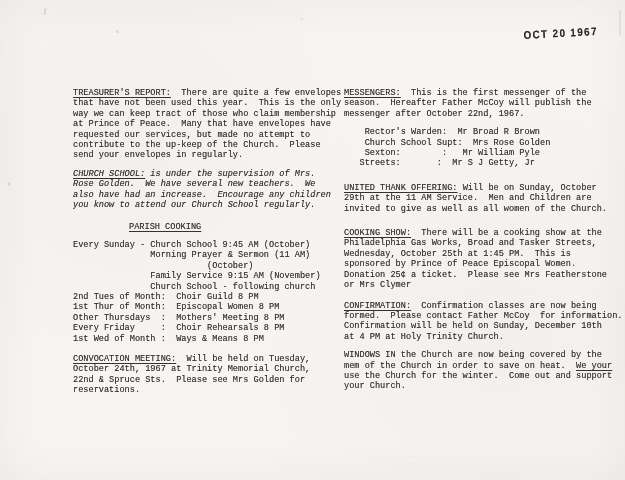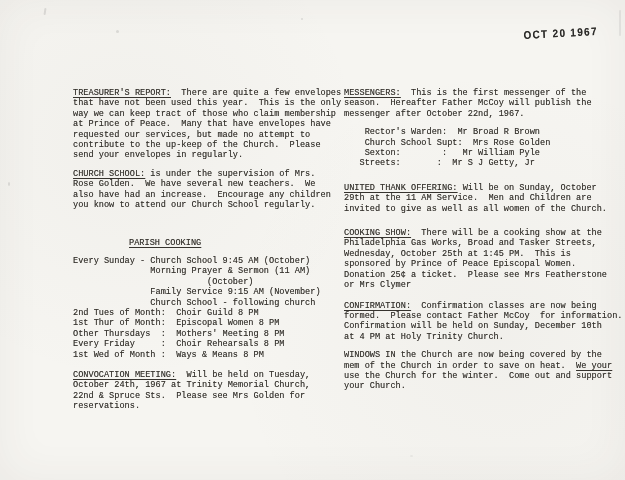--- a/index.html
+++ b/index.html
@@ -45,21 +45,21 @@
   .para { margin: 0; white-space: pre-wrap; }
   .hd {
     text-decoration: underline;
     text-decoration-thickness: 0.9px;
     text-underline-offset: 1.5px;
   }
   .pline { white-space: pre; }
 
   .mb8  { margin-bottom: 8px; }
   .mb10 { margin-bottom: 10px; }
-  .mb12 { margin-bottom: 28px; }
+  .mb12 { margin-bottom: 12px; font-style: italic; }
   .mb14 { margin-bottom: 14px; }
 
   .cal-head { margin: 0 0 7px 0; padding-left: 56px; white-space: pre; }
 
   .speck { position: absolute; background: rgba(90,88,84,0.16); border-radius: 50%; }
   .speck.s1 { left: 44px;  top: 8px;   width: 2px; height: 7px; border-radius: 1px; transform: rotate(8deg); }
   .speck.s2 { left: 116px; top: 30px;  width: 3px; height: 3px; }
   .speck.s3 { left: 301px; top: 18px;  width: 2px; height: 2px; }
   .speck.s4 { left: 619px; top: 10px;  width: 2px; height: 26px; border-radius: 1px; background: rgba(90,88,84,0.10); }
   .speck.s5 { left: 8px;   top: 182px; width: 2px; height: 4px; }

